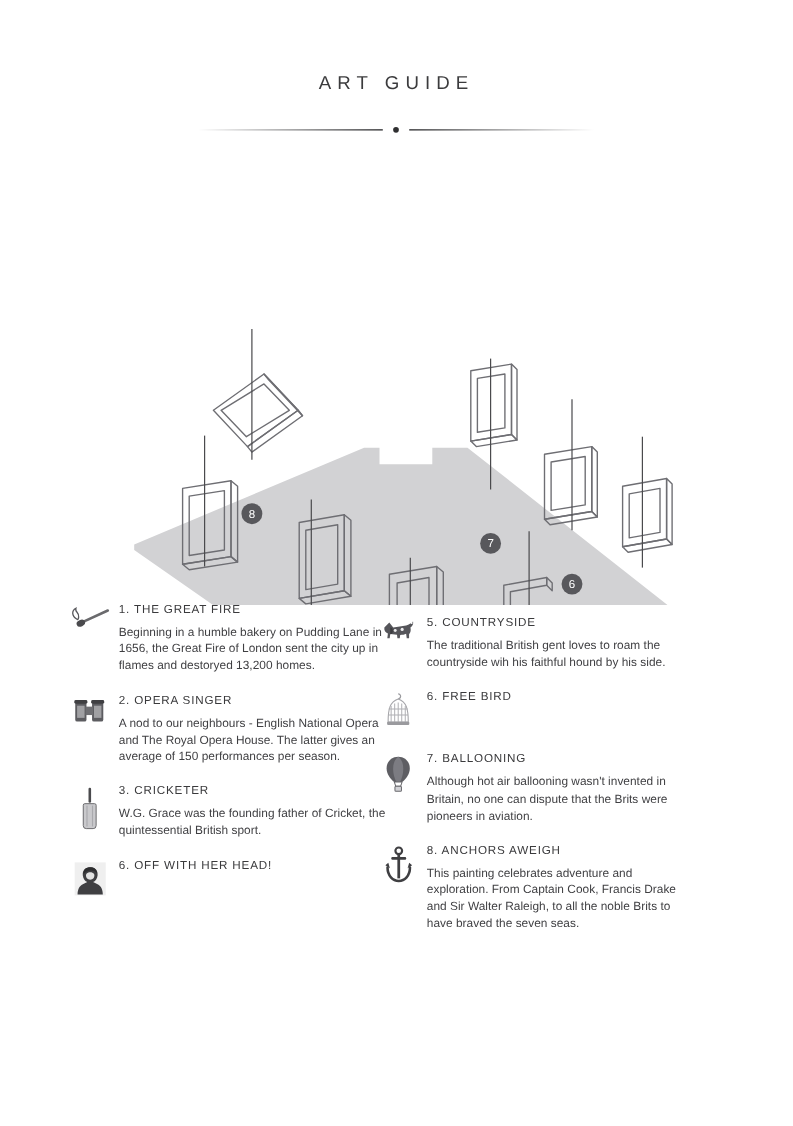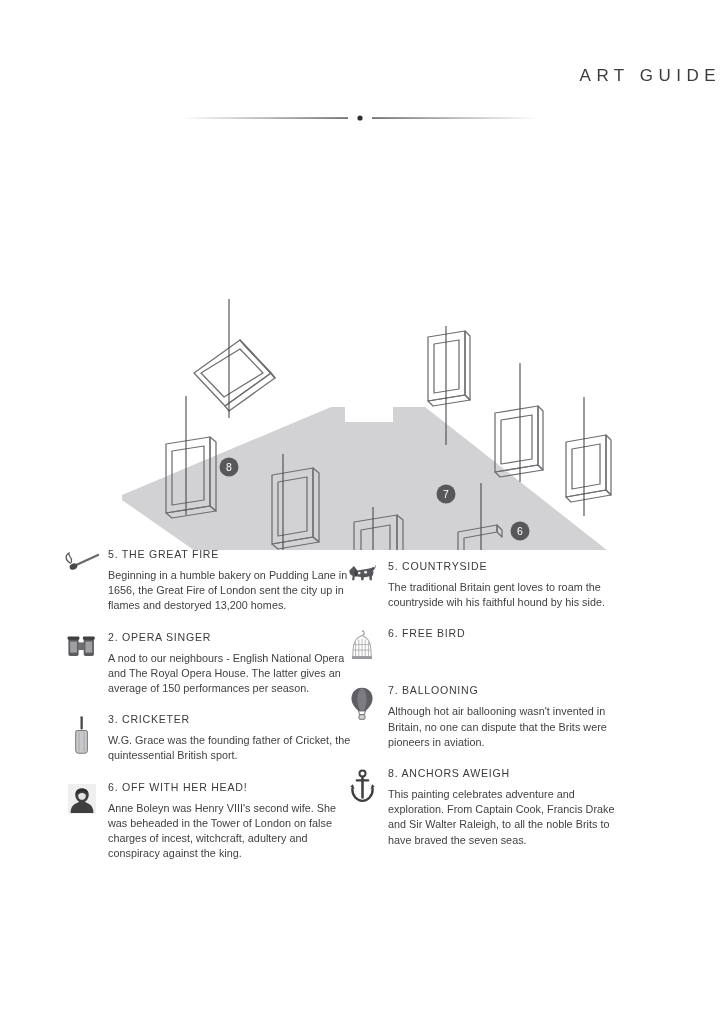--- a/index.html
+++ b/index.html
@@ -15,21 +15,21 @@
     color: #3a3a3c;
     overflow: hidden;
   }
 
   
   .page-title {
     position: absolute;
     top: 66px;
     left: 0;
     width: 721px;
-    text-align: right;
+    text-align: center;
     font-size: 17px;
     letter-spacing: 5.5px;
     color: #3b3b3d;
     font-weight: 400;
   }
   .divider {
     position: absolute;
     top: 112px;
     left: 180px;
     width: 360px;
@@ -229,21 +229,21 @@
 <div class="legend">
   <div class="legend-col left" id="col-left">
       <div class="entry">
     <div class="entry-icon">
           <svg viewBox="0 0 40 30" width="40" height="30">
       <path d="M12 16 L36 5" stroke="#6a6a6d" stroke-width="2.4" stroke-linecap="round" fill="none"></path>
       <ellipse cx="11.5" cy="16.5" rx="4" ry="3" fill="#4a4a4d" transform="rotate(-24 11.5 16.5)"></ellipse>
       <path d="M8 13 C3 10 3 5 7 3 C6 7 10 6 9.5 11 C9.3 13 8.6 13.4 8 13 Z" fill="none" stroke="#58585c" stroke-width="1.2"></path>
     </svg>
         </div>
-    <p class="entry-title">5. THE GREAT FIRE</p>
+    <p class="entry-title">1. THE GREAT FIRE</p>
     <p class="entry-body">Beginning in a humble bakery on Pudding Lane in 1656, the Great Fire of London sent the city up in flames and destoryed 13,200 homes.</p>
   </div>
       <div class="entry">
     <div class="entry-icon">
           <svg viewBox="0 0 40 34" width="34" height="29">
       <rect x="4" y="6" width="12" height="21" rx="2" fill="#5c5c60"></rect>
       <rect x="22" y="6" width="12" height="21" rx="2" fill="#5c5c60"></rect>
       <rect x="15" y="11" width="8" height="9" fill="#6e6e72"></rect>
       <rect x="3" y="4" width="14" height="4" rx="1.6" fill="#3f3f42"></rect>
       <rect x="21" y="4" width="14" height="4" rx="1.6" fill="#3f3f42"></rect>
@@ -269,36 +269,35 @@
       <div class="entry">
     <div class="entry-icon">
           <svg viewBox="0 0 34 36" width="30" height="32">
       <rect x="1" y="1" width="32" height="34" fill="#efefef"></rect>
       <path d="M17 6 c-6 0 -8 4 -7.6 8.4 c.3 3.4 2.4 6 4.6 6.8 l-4.6 2.2 C5.6 25.4 4 29 4 34 h26 c0 -5 -1.6 -8.6 -5.4 -10.6 l-4.6 -2.2 c2.2 -.8 4.3 -3.4 4.6 -6.8 C25 10 23 6 17 6 z" fill="#3f3f42"></path>
       <path d="M13 13 c1.6 -2.4 6.4 -2.4 8 0 c.6 1 .4 3 -.6 4.4 c-1.4 1.9 -5.4 1.9 -6.8 0 c-1 -1.4 -1.2 -3.4 -.6 -4.4 z" fill="#e2e2e2"></path>
       <path d="M10 13 c0 -5 3 -7 7 -7 c4 0 7 2 7 6.6 c-1.4 -2.6 -4 -3.6 -7.4 -3.2 c-2.6 .3 -5 1.6 -6.6 3.6 z" fill="#2d2d2f"></path>
     </svg>
         </div>
     <p class="entry-title">6. OFF WITH HER HEAD!</p>
-    <p class="entry-body">Anne Boleyn was Henry VIII's second wife. She was beheaded in the Tower of London on false charges of incest, witchcraft, adultery and conspiracy against the king.</p>
   </div>
     </div>
   <div class="legend-col right" id="col-right">
       <div class="entry">
     <div class="entry-icon">
           <svg viewBox="0 0 40 26" width="36" height="24">
       <path d="M6 9 L11 4 L15 9 L28 7 c3 -1 5 -2 7 -4 c.6 2.4 -.4 4.6 -2.6 6 c.6 2.6 .2 5 -1.4 6.8 L31 20 h-2.4 l-.6 -4.6 c-1.6 .8 -3.6 1.2 -6 1.2 L21.6 20 h-2.4 l-.4 -3.6 L12 15.6 L11.4 20 H9 l.6 -5 C7 14 5.6 12 6 9 z" fill="#55555a"></path>
       <circle cx="33.6" cy="4.6" r="1" fill="#fff"></circle>
       <path d="M12 9 a2.6 3.4 0 0 1 2.6 3.4 a2.6 3.4 0 0 1 -2.6 3.4 z" fill="#3c3c3f"></path>
       <circle cx="17" cy="12" r="1.5" fill="#ececee"></circle>
       <circle cx="24" cy="11" r="1.6" fill="#ececee"></circle>
     </svg>
         </div>
     <p class="entry-title">5. COUNTRYSIDE</p>
-    <p class="entry-body">The traditional Britain gent loves to roam the countryside wih his faithful hound by his side.</p>
+    <p class="entry-body">The traditional British gent loves to roam the countryside wih his faithful hound by his side.</p>
   </div>
       <div class="entry">
     <div class="entry-icon">
           <svg viewBox="0 0 26 36" width="24" height="33">
       <path d="M13 2 a2.4 2.4 0 0 1 0 4.8" fill="none" stroke="#9a9a9e" stroke-width="1.2"></path>
       <path d="M13 7 C5 10 3 16 3 30 h20 C23 16 21 10 13 7 z" fill="none" stroke="#a6a6aa" stroke-width="1.1"></path>
       <g stroke="#b0b0b4" stroke-width="1">
         <line x1="6" y1="14" x2="6" y2="30"></line>
         <line x1="9.5" y1="11.5" x2="9.5" y2="30"></line>
         <line x1="13" y1="10.6" x2="13" y2="30"></line>

